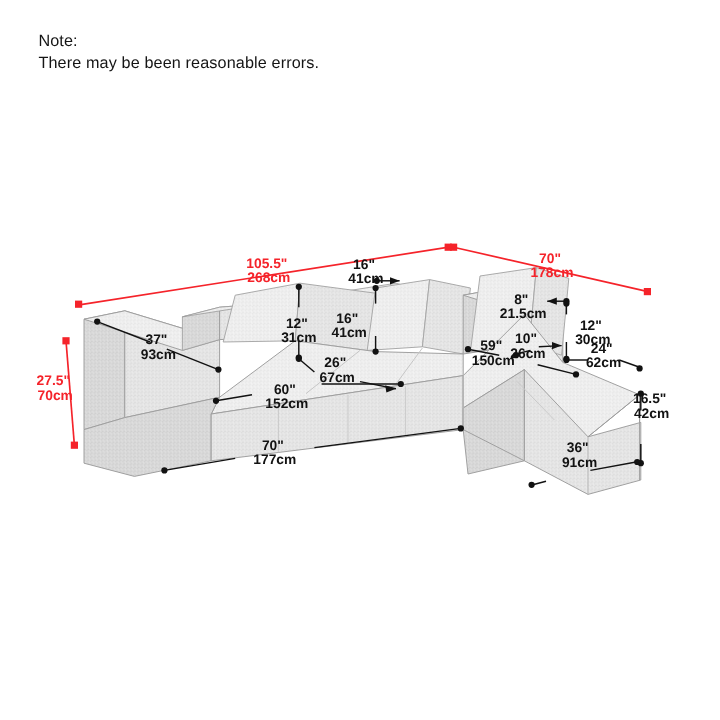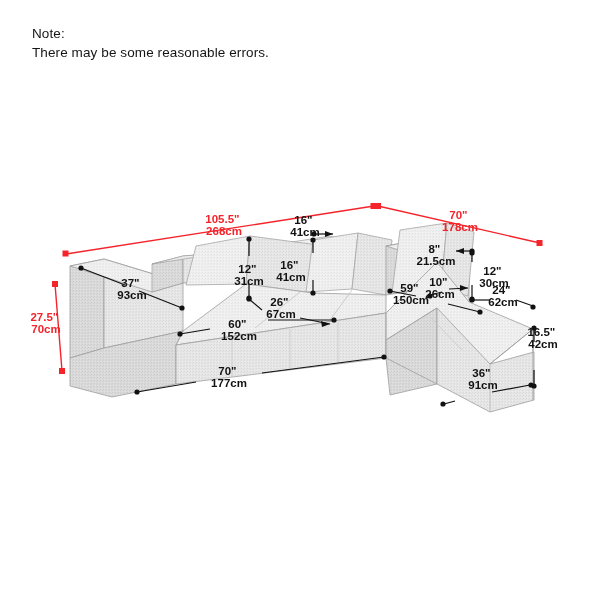--- a/index.html
+++ b/index.html
@@ -37,21 +37,21 @@
   }
   .dimlabel.red{fill:#f5232a;}
 </style>
 </head>
 <body>
 
 <div id="stage">
 
   <div class="note">
     <div>Note:</div>
-    <div>There may be some reasonable errors.</div>
+    <div>There may be been reasonable errors.</div>
   </div>
 
   <svg class="diagram" viewBox="0 0 600 600">
     <defs>
 
       <pattern id="fab" width="3" height="3" patternUnits="userSpaceOnUse">
         <rect width="3" height="3" fill="#e6e6e6"></rect>
         <rect width="1" height="1" x="0" y="0" fill="#dcdcdc"></rect>
         <rect width="1" height="1" x="2" y="1" fill="#ededed"></rect>
         <rect width="1" height="1" x="1" y="2" fill="#d8d8d8"></rect>

